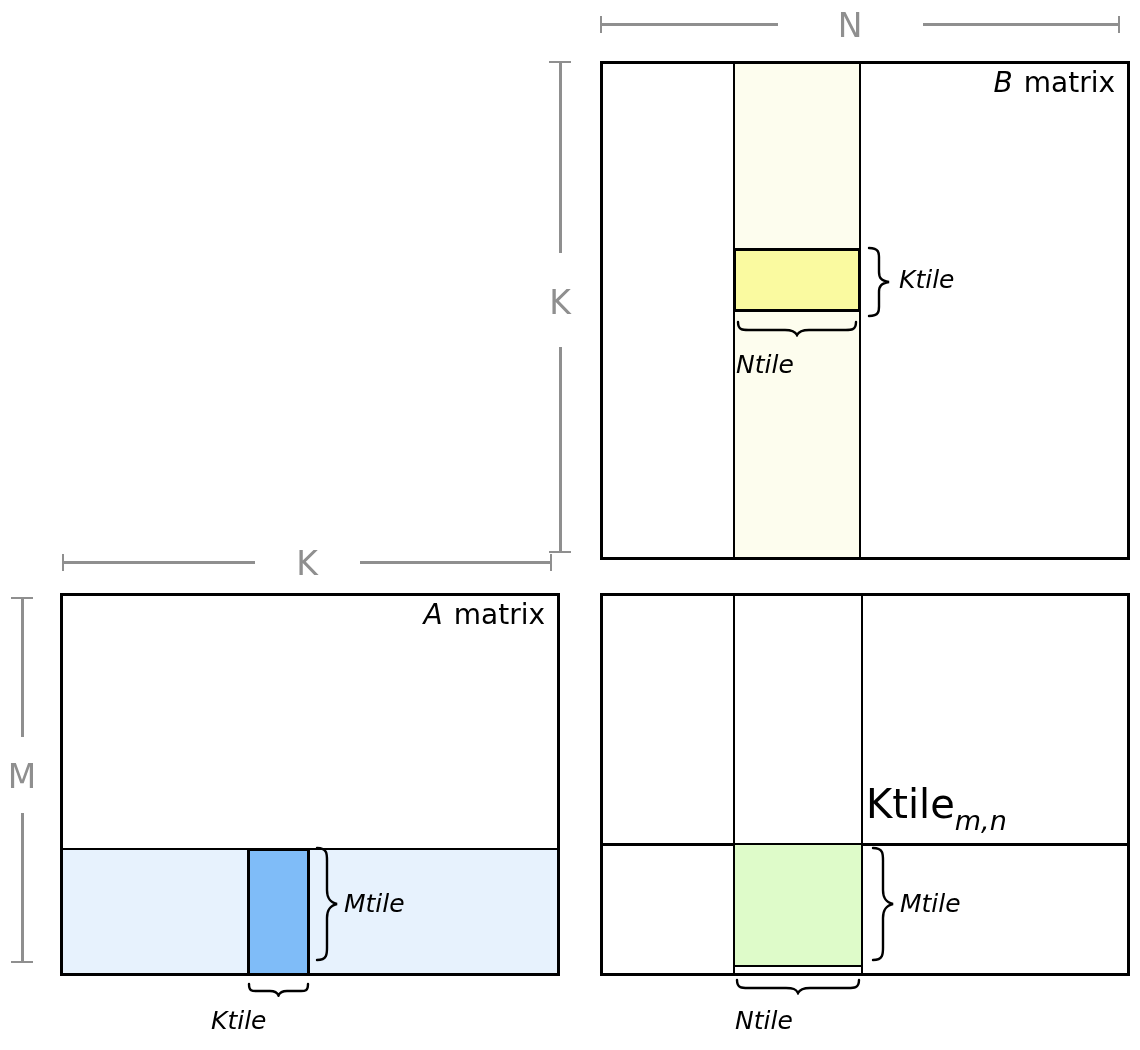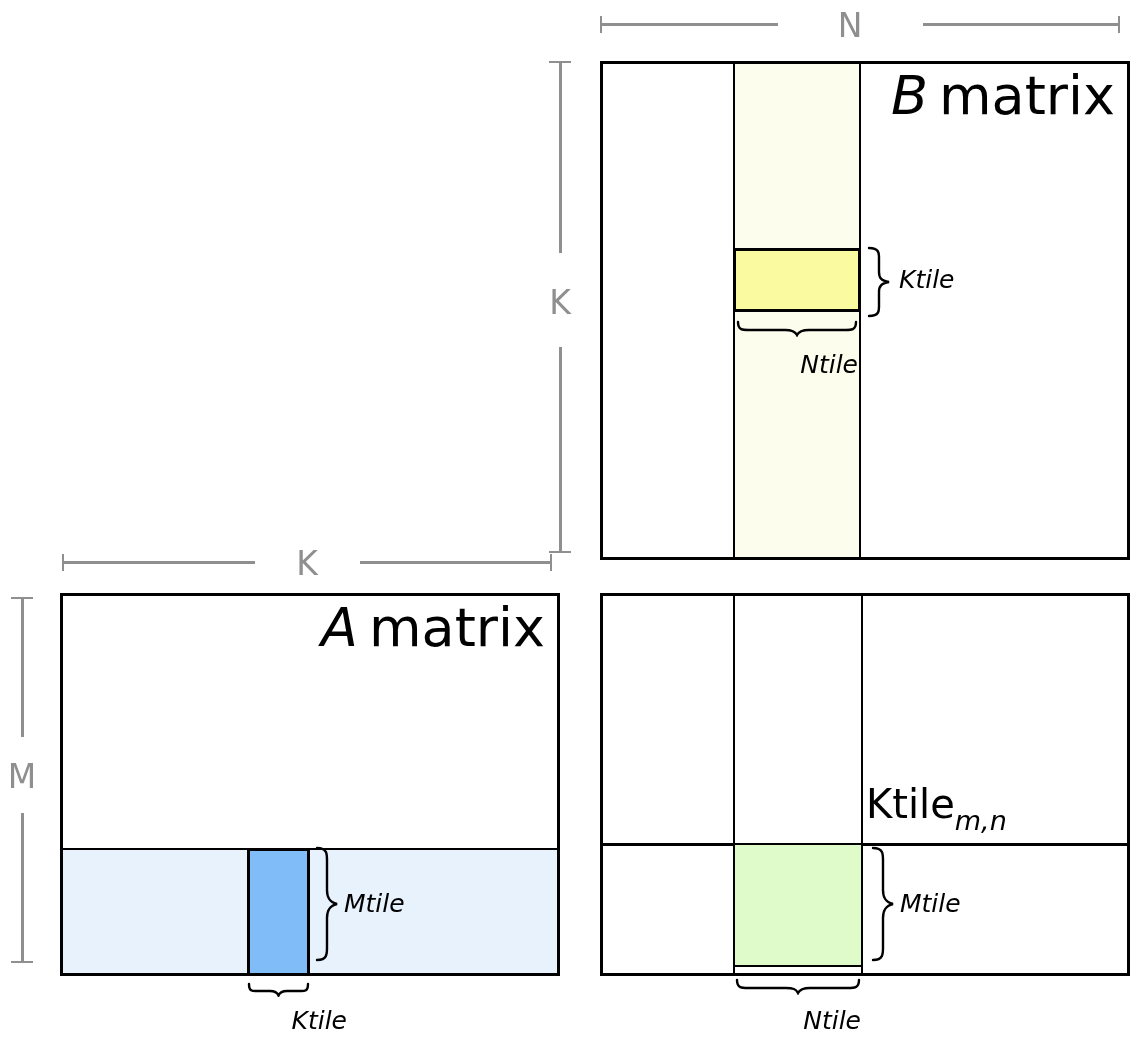--- a/index.html
+++ b/index.html
@@ -3,24 +3,24 @@
 <meta charset="utf-8">
 <style>
   html,body{margin:0;padding:0;background:#fff}
   .canvas{position:relative;width:1140px;height:1050px;background:#fff;overflow:hidden;
           font-family:"DejaVu Sans","Liberation Sans",sans-serif;color:#000}
   .seg{position:absolute;background:var(--dim-gray)}
   .tickv{position:absolute;width:2px;height:17px;background:var(--dim-gray)}
   .tickh{position:absolute;width:22px;height:2px;background:var(--dim-gray)}
   .dimlabel{position:absolute;color:var(--dim-gray);font-size:33px;line-height:1;text-align:center}
   .matrix{position:absolute;background:#fff;border:3px solid var(--ink)}
-  .mtitle{position:absolute;top:5px;right:12px;font-size:54px;line-height:1;white-space:nowrap;color:var(--ink)}
+  .mtitle{position:absolute;top:5px;right:12px;font-size:28px;line-height:1;white-space:nowrap;color:var(--ink)}
   .mtitle .letter{font-style:italic;margin-right:11px}
   .tlabel{position:absolute;font-size:25px;font-style:italic;line-height:1;color:var(--ink)}
-  .tlabel.center{text-align:right}
+  .tlabel.center{text-align:left}
   .brace{position:absolute}
   .brace svg{display:block}
   .brace path{fill:none;stroke:var(--ink);stroke-width:2.4;stroke-linecap:round}
 
   
   .bn-tick-l{left:600px;top:16px}
   .bn-seg-l{left:600px;top:23px;width:178px;height:2.5px}
   .bn-label{left:795px;top:9px;width:110px}
   .bn-seg-r{left:923px;top:23px;width:197px;height:2.5px}
   .bn-tick-r{left:1118px;top:16px}

